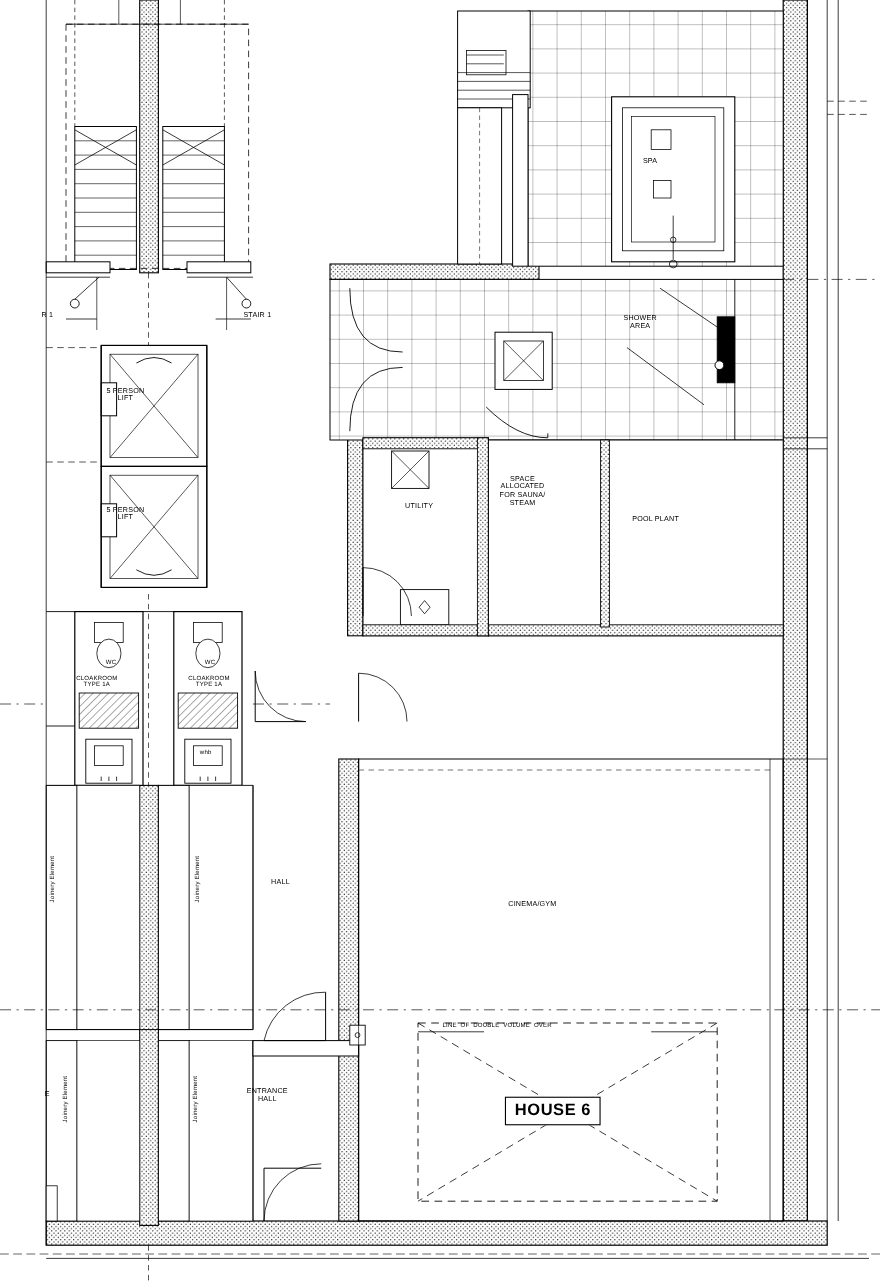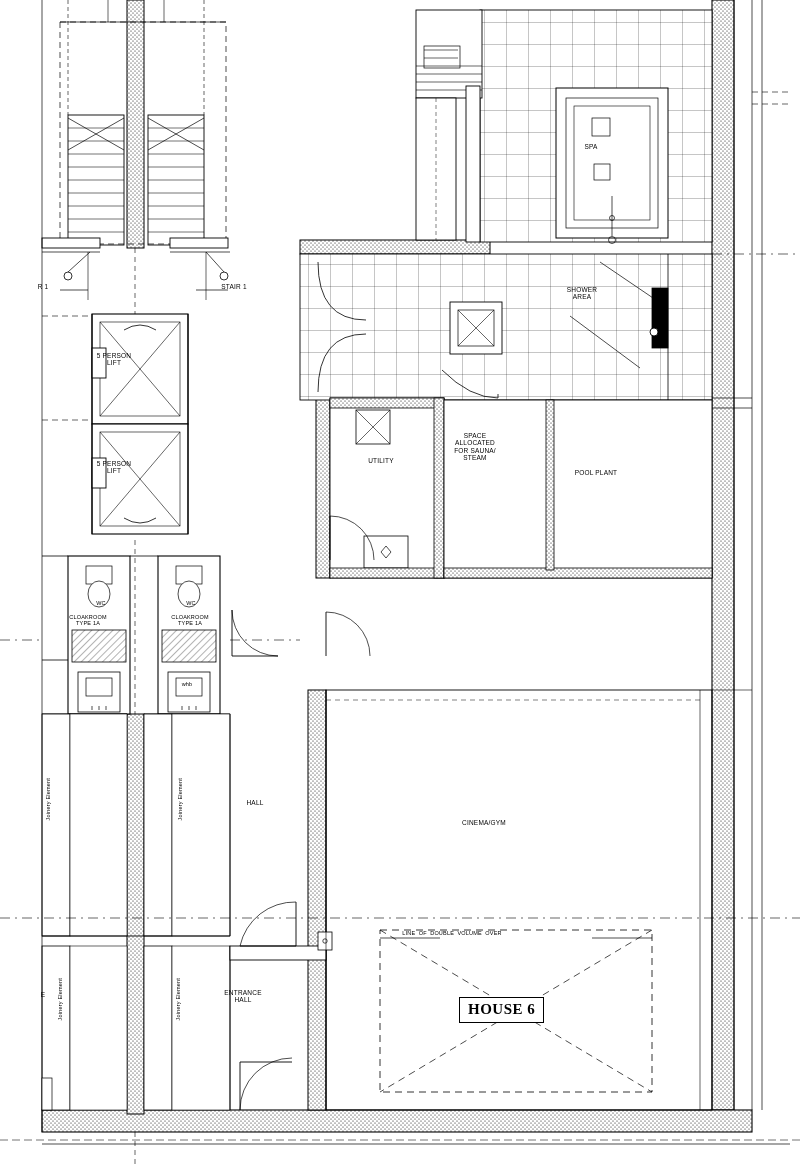--- a/index.html
+++ b/index.html
@@ -40,21 +40,21 @@
     white-space: nowrap;
   }
   .house-tag {
     position: absolute;
     border: 1.6px solid #000;
     background: #fff;
     font-size: 15px;
     font-weight: bold;
     padding: 3px 8px 4px 8px;
     letter-spacing: 0.5px;
-    font-family: Liberation Serif, serif;
+    font-family: Liberation Sans, sans-serif;
   }
 </style>
 </head>
 <body>
 
 <div id="plan">
 
 <svg width="800" height="1168" viewBox="0 0 800 1168">
   <defs>
     <pattern id="hatchWall" width="6" height="6" patternUnits="userSpaceOnUse" patternTransform="rotate(45)">

